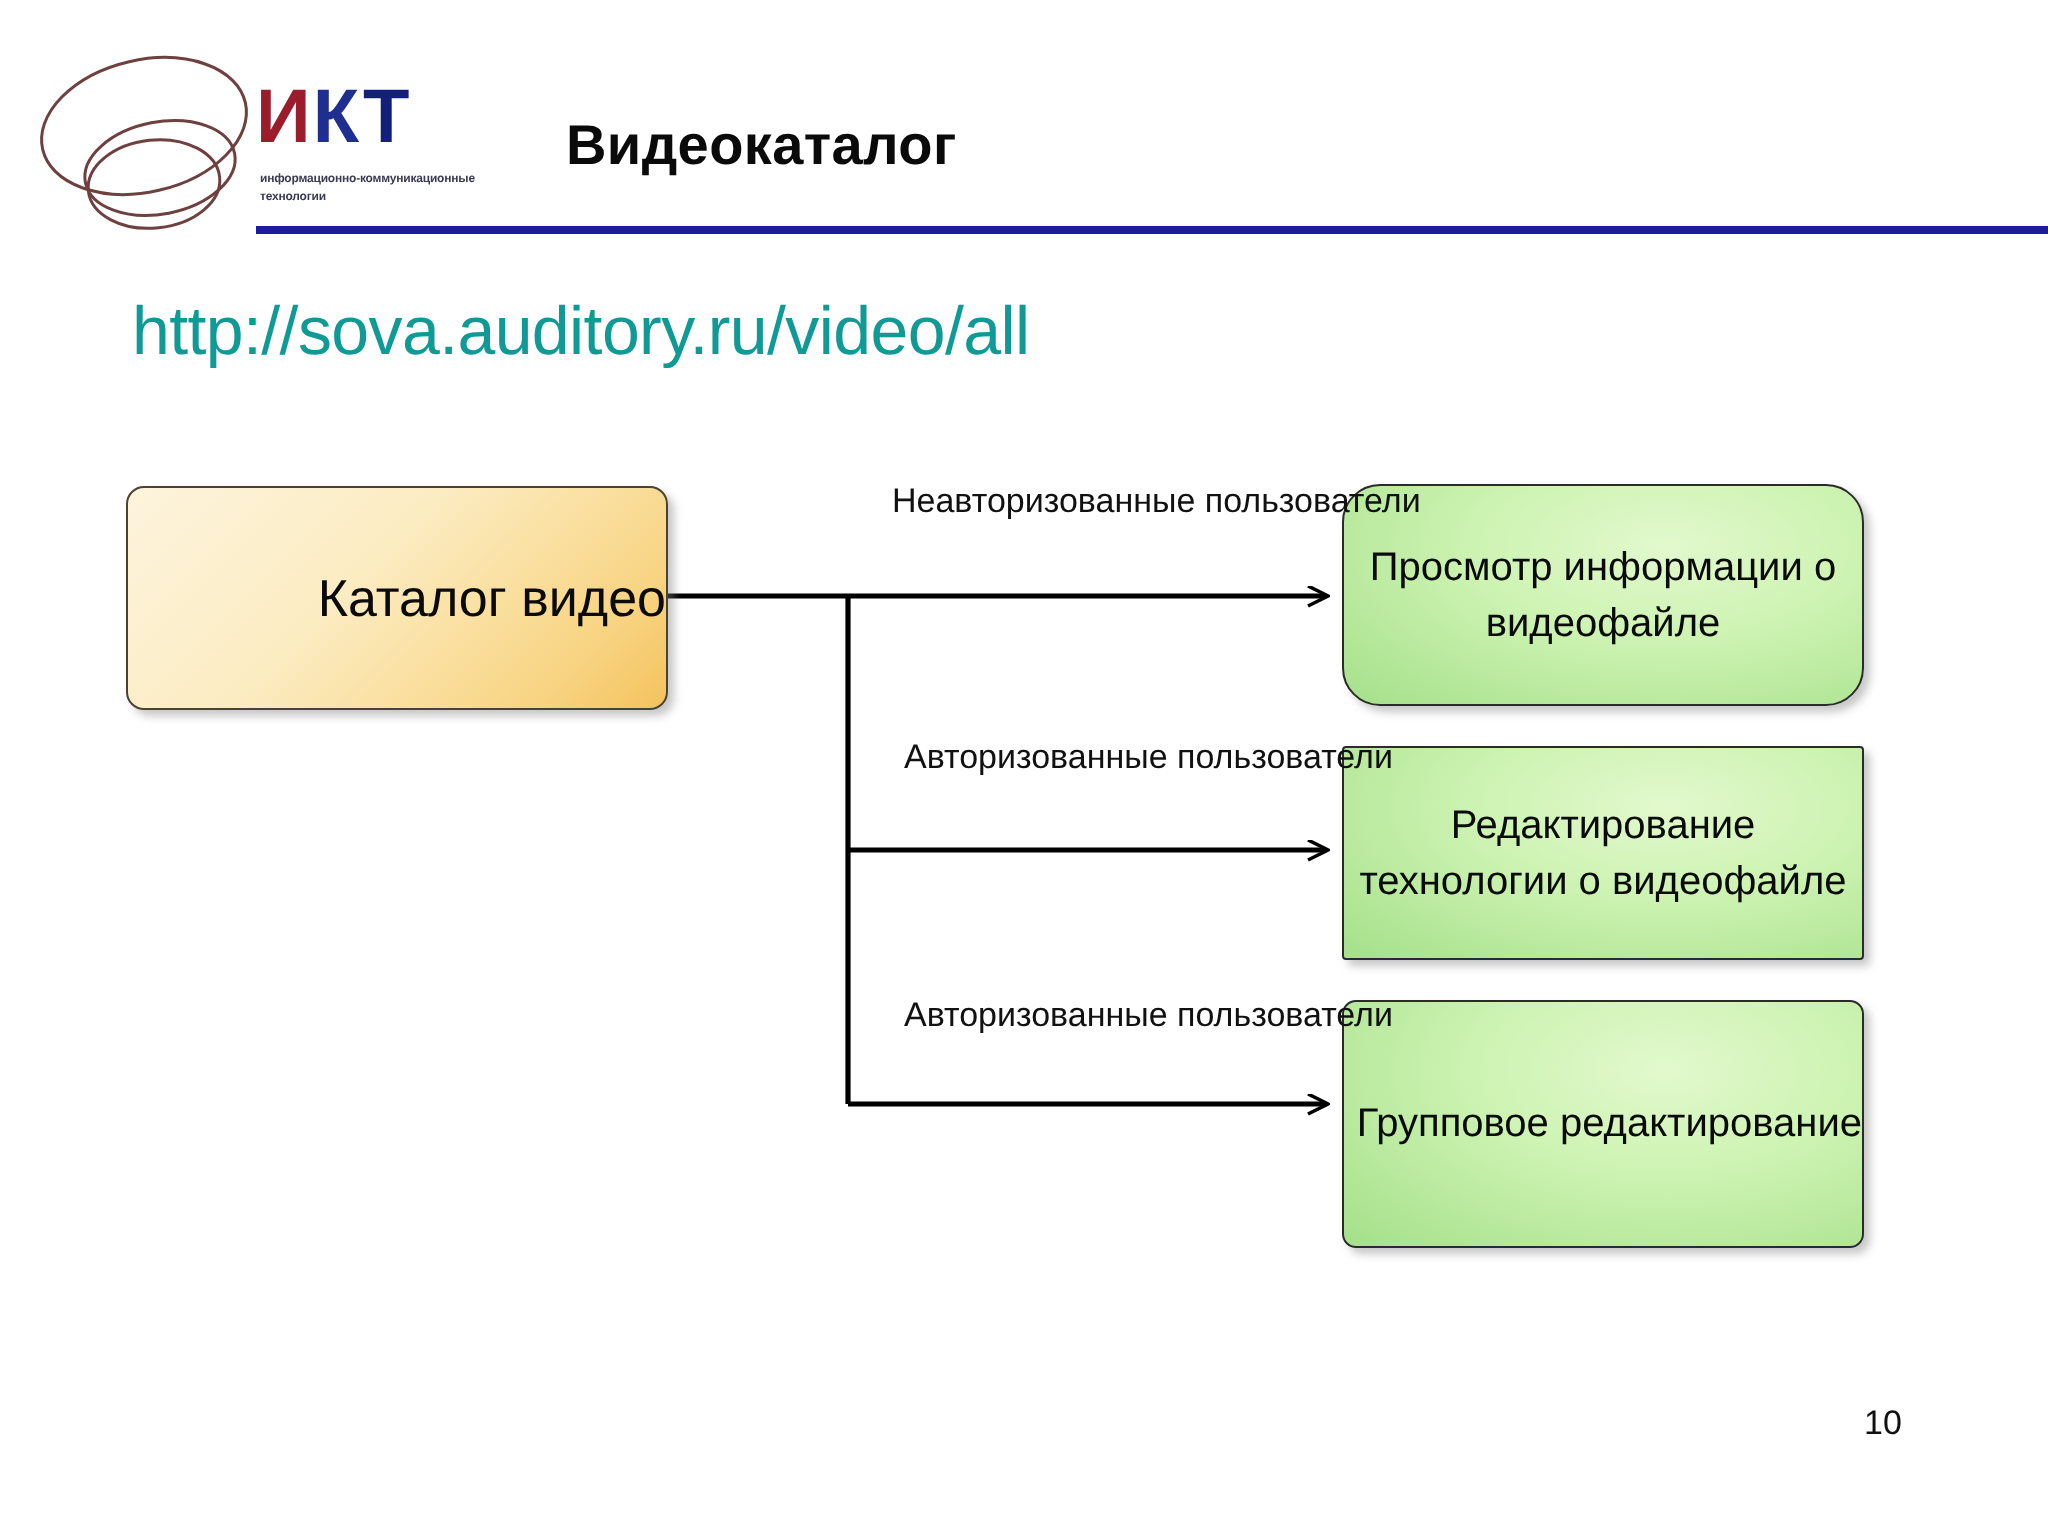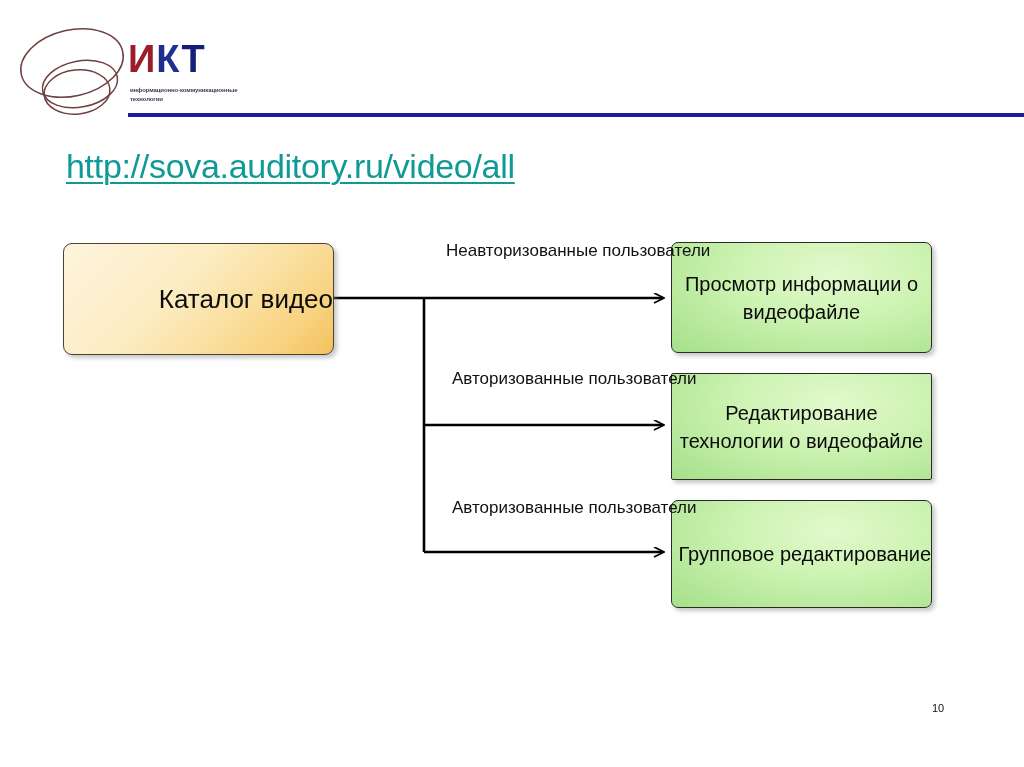--- a/index.html
+++ b/index.html
@@ -78,21 +78,20 @@
     background: #1d1d9c;
   }
 
   
   #page-url {
     position: absolute;
     left: 66px;
     top: 147px;
     font-size: 34px;
     color: #0f9a96;
-    text-decoration: underline;
     text-decoration-thickness: 2px;
     text-underline-offset: 4px;
     white-space: nowrap;
     letter-spacing: -0.3px;
     cursor: pointer;
   }
 
   
   .node {
     position: absolute;
@@ -121,30 +120,30 @@
     left: 671px;
     width: 261px;
     border: 1.6px solid #2b2b2b;
     font-size: 20px;
     line-height: 28px;
     background: radial-gradient(ellipse at 62% 28%, #e2f9cd 0%, #cdf3b2 42%, #a5e08a 100%);
   }
   #node-view {
     top: 242px;
     height: 111px;
-    border-radius: 7px;
+    border-radius: 19px;
   }
   #node-edit {
     top: 373px;
     height: 107px;
     border-radius: 2px;
   }
   #node-bulk {
     top: 500px;
-    height: 108px;
+    height: 124px;
     border-radius: 7px;
   }
 
   
   #connectors {
     position: absolute;
     left: 0;
     top: 0;
     width: 1024px;
     height: 767px;
@@ -162,21 +161,21 @@
   }
   #edge-label-1 { left: 446px; top: 239px; }
   #edge-label-2 { left: 452px; top: 367px; }
   #edge-label-3 { left: 452px; top: 496px; }
 
   
   #page-number {
     position: absolute;
     left: 932px;
     top: 702px;
-    font-size: 11px;
+    font-size: 17px;
     color: #111111;
   }
 </style>
 </head>
 <body>
 
 <div id="slide">
 
   <div id="logo-mark">
     <svg width="122" height="98" viewBox="0 0 122 98" xmlns="http://www.w3.org/2000/svg">
@@ -188,20 +187,21 @@
     </svg>
   </div>
 
   <div id="logo-text-block">
     <div id="logo-ikt">
       <span class="gl-i">И</span><span class="gl-k">К</span><span class="gl-t">Т</span>
     </div>
     <div id="logo-tagline">информационно-коммуникационные технологии</div>
   </div>
 
+  <div id="slide-title">Видеокаталог</div>
   <div id="title-rule"></div>
 
   <a id="page-url">http://sova.auditory.ru/video/all</a>
 
   <svg id="connectors" viewBox="0 0 1024 767" xmlns="http://www.w3.org/2000/svg">
     <defs>
       <marker id="arrow-open" markerWidth="12" markerHeight="12" refX="10" refY="5" orient="auto" markerUnits="userSpaceOnUse">
         <path d="M1,0 L11,5 L1,10" fill="none" stroke="#000000" stroke-width="1.8"></path>
       </marker>
     </defs>

